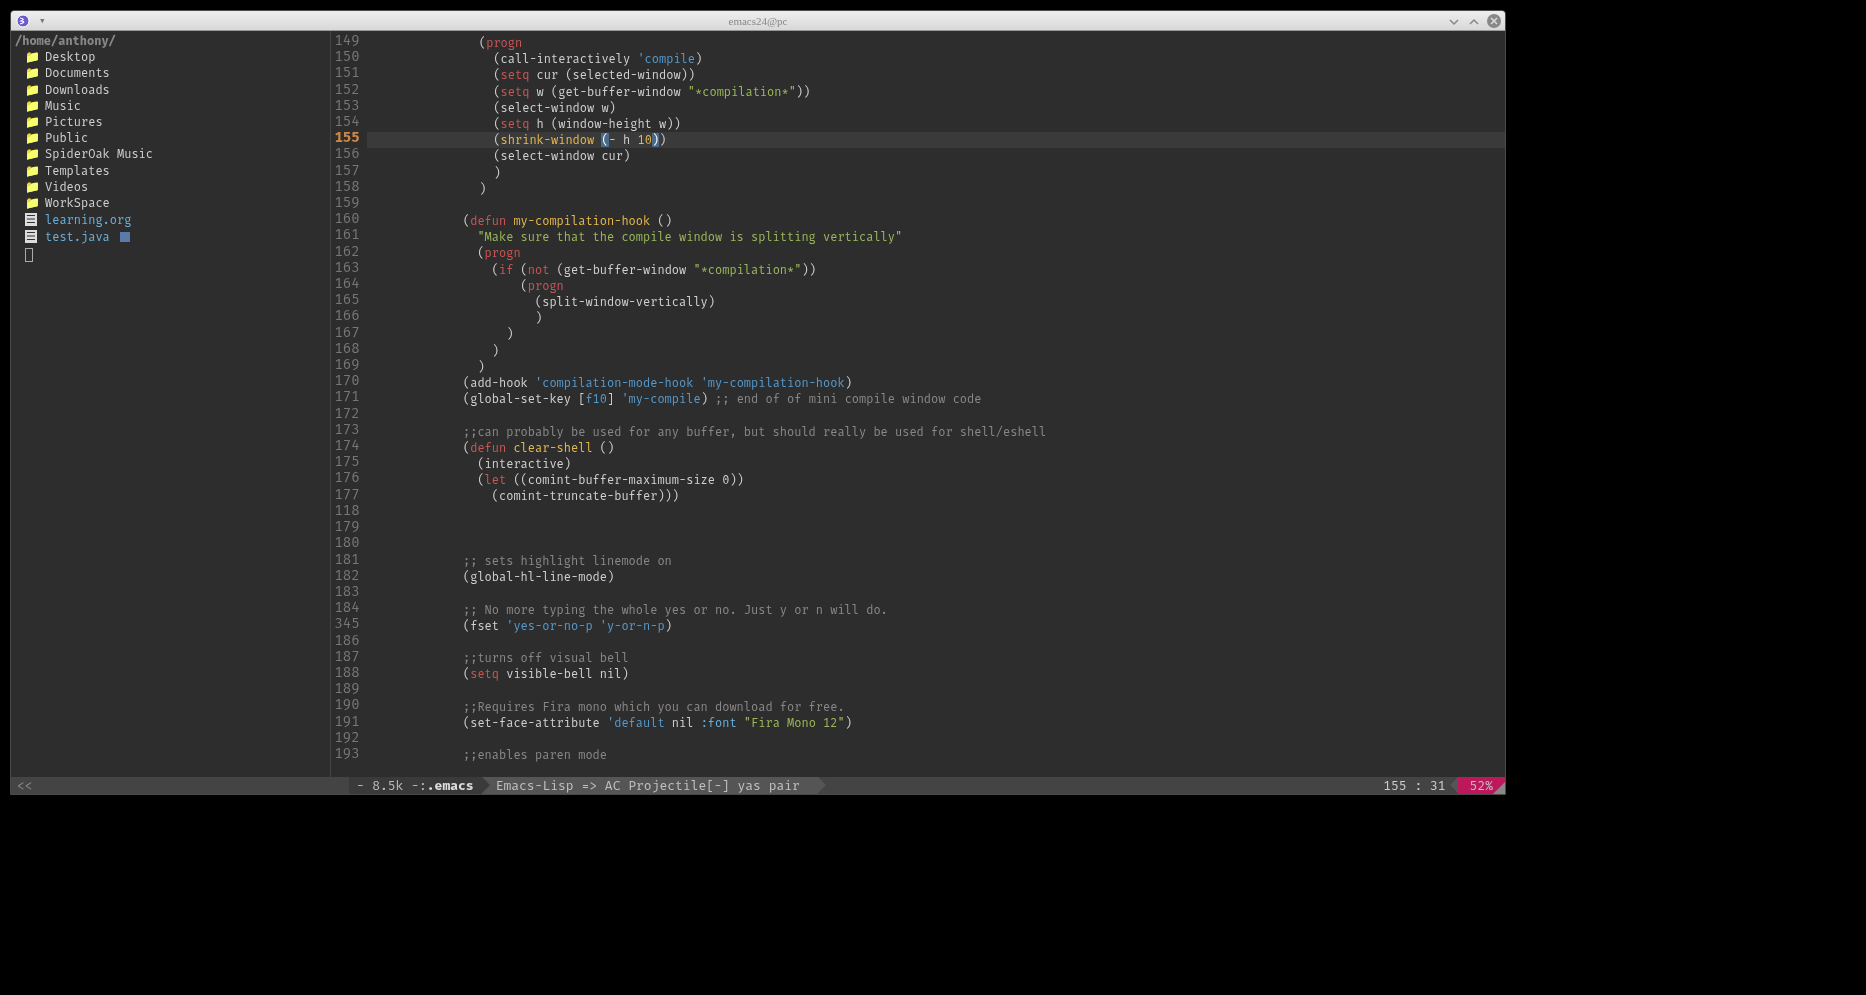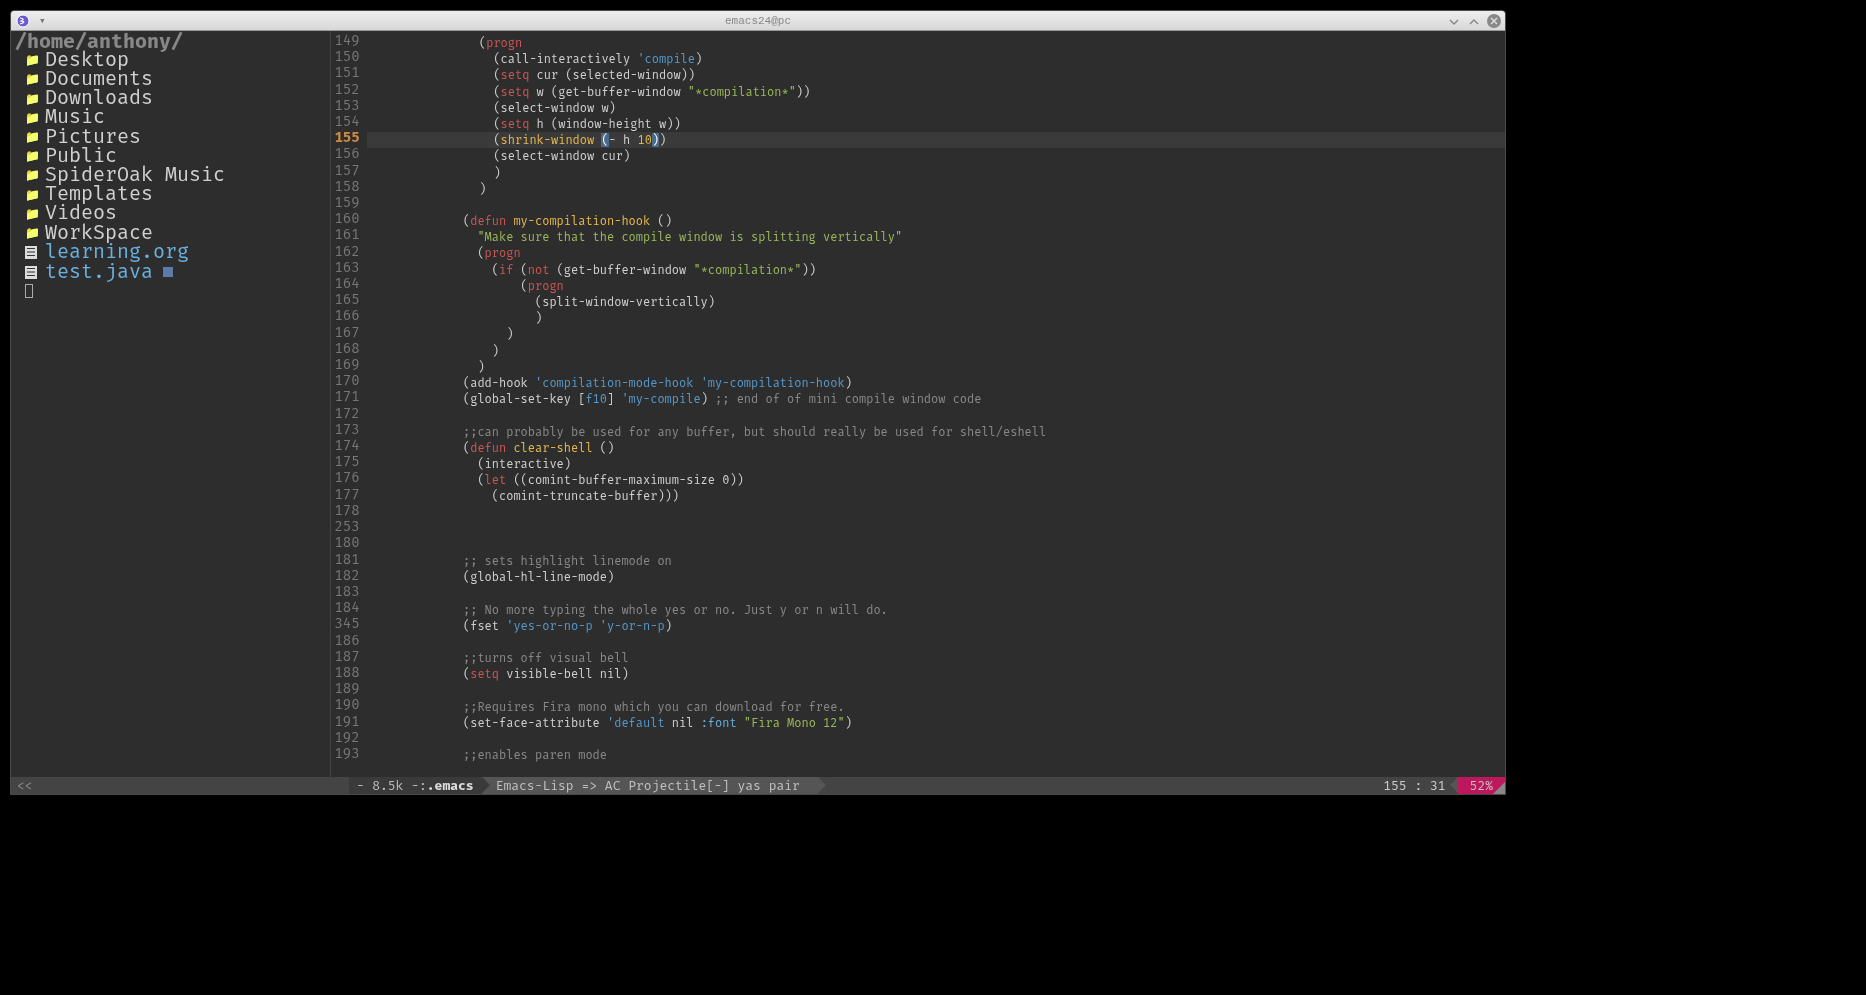--- a/index.html
+++ b/index.html
@@ -42,21 +42,21 @@
   color: #777;
   font-size: 11px;
   margin-left: 8px;
 }
 .titlebar-title {
   position: absolute;
   left: 50%;
   transform: translateX(-50%);
   color: #888;
   font-size: 11px;
-  font-family: Liberation Mono, monospace;
+  font-family: Liberation Serif, serif;
   text-align: center;
 }
 .titlebar-controls {
   position: absolute;
   right: 4px;
   display: flex;
   gap: 6px;
 }
 .tb-btn {
   width: 14px;
@@ -74,21 +74,21 @@
 .editor-container {
   display: flex;
   height: calc(100% - 20px - 17px);
   background: #2d2d2d;
 }
 .sidebar {
   width: 320px;
   background: #2d2d2d;
   color: #d0d0d0;
   padding: 2px 0;
-  font-size: 20px;
+  font-size: 12px;
   line-height: 16.2px;
   border-right: 1px solid #444;
 }
 .sidebar-path {
   color: #888;
   font-weight: bold;
   padding-left: 4px;
 }
 .tree-item {
   padding-left: 14px;
@@ -365,22 +365,22 @@
           <div class="ln">168</div>
           <div class="ln">169</div>
           <div class="ln">170</div>
           <div class="ln">171</div>
           <div class="ln">172</div>
           <div class="ln">173</div>
           <div class="ln">174</div>
           <div class="ln">175</div>
           <div class="ln">176</div>
           <div class="ln">177</div>
-          <div class="ln">178</div>
-          <div class="ln">253</div>
+          <div class="ln">118</div>
+          <div class="ln">179</div>
           <div class="ln">180</div>
           <div class="ln">181</div>
           <div class="ln">182</div>
           <div class="ln">183</div>
           <div class="ln">184</div>
           <div class="ln">345</div>
           <div class="ln">186</div>
           <div class="ln">187</div>
           <div class="ln">188</div>
           <div class="ln">189</div>

